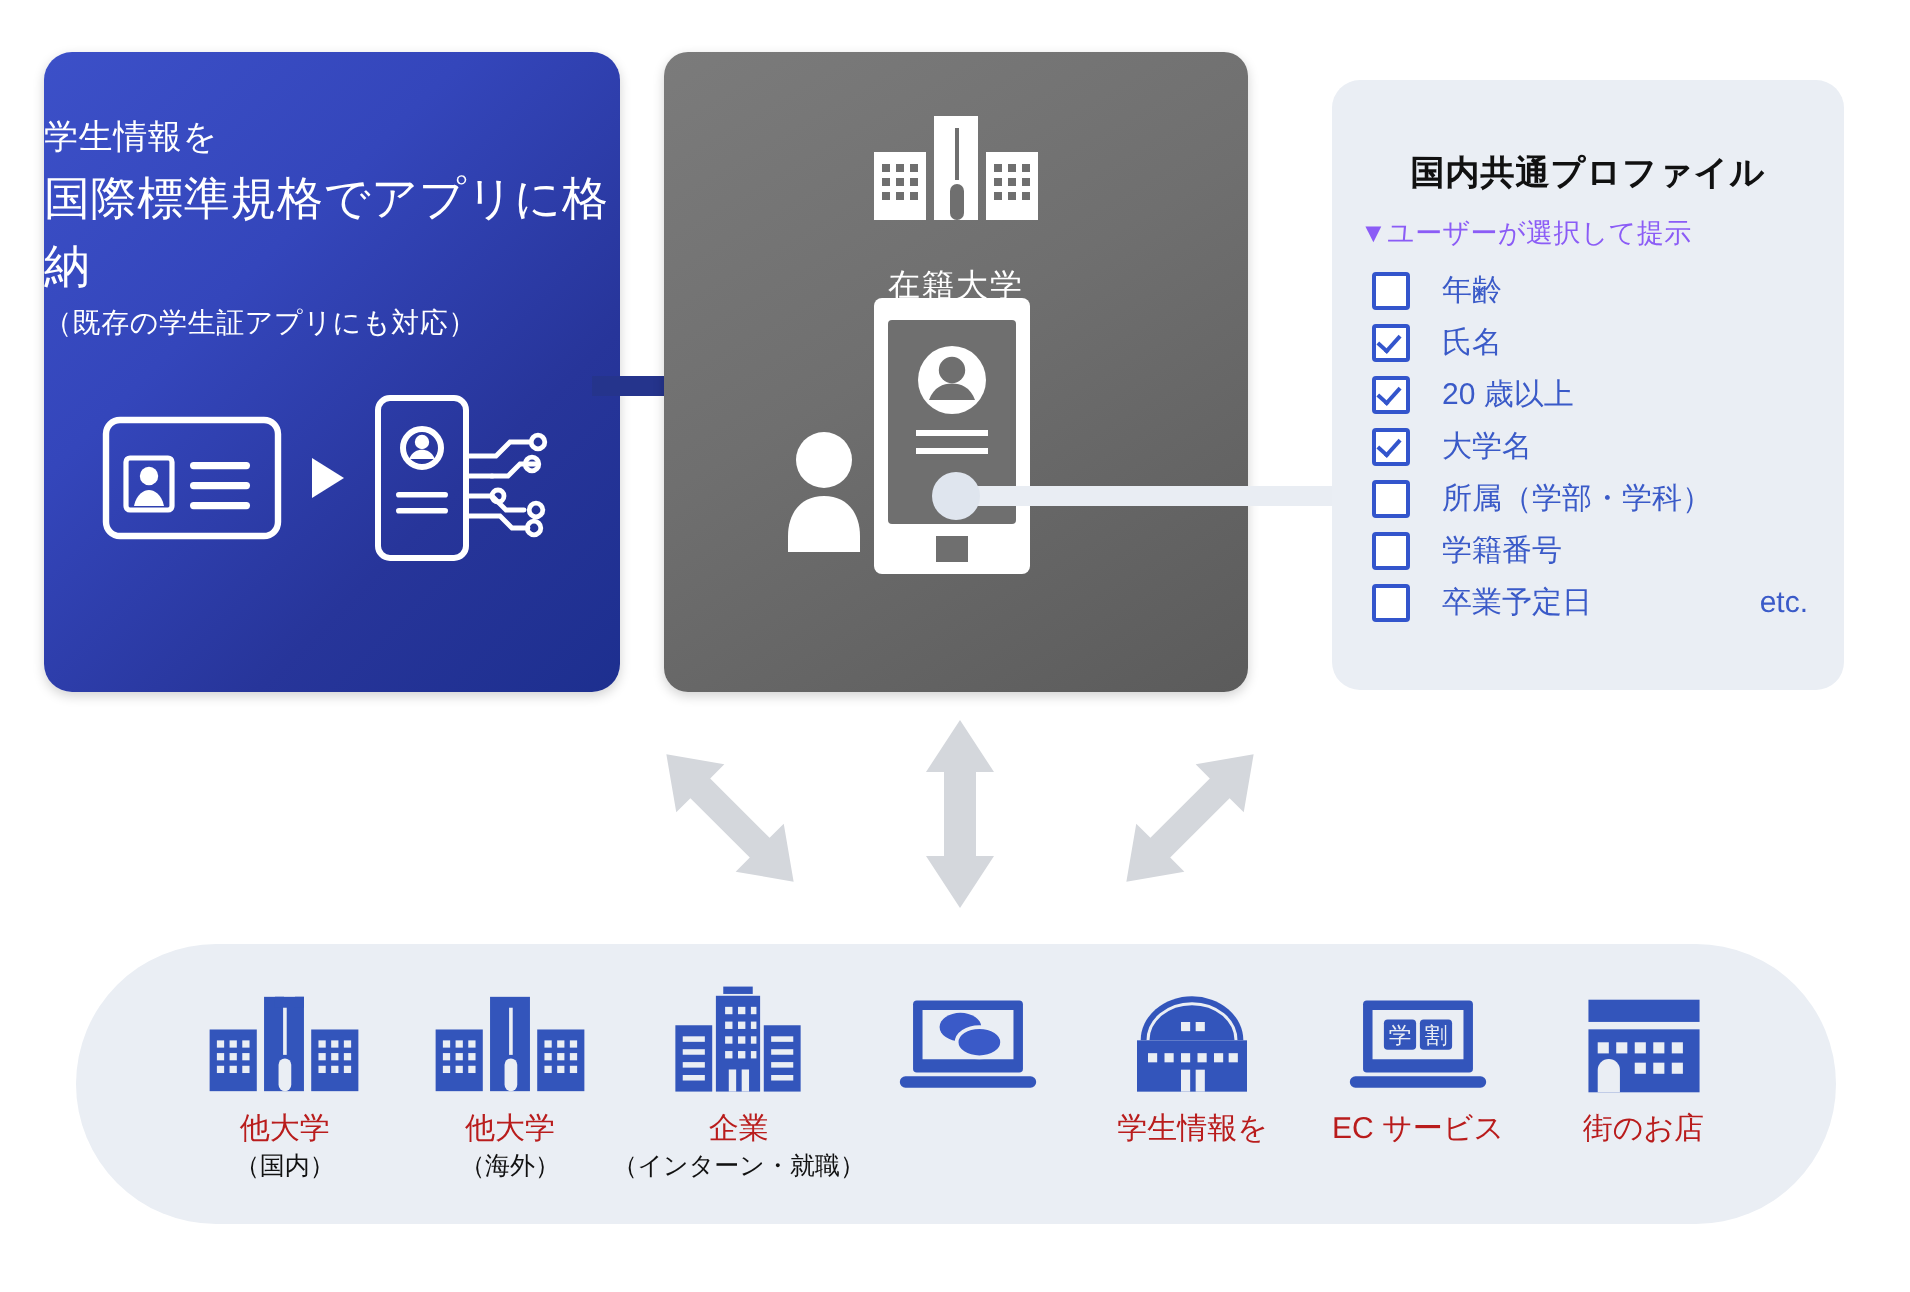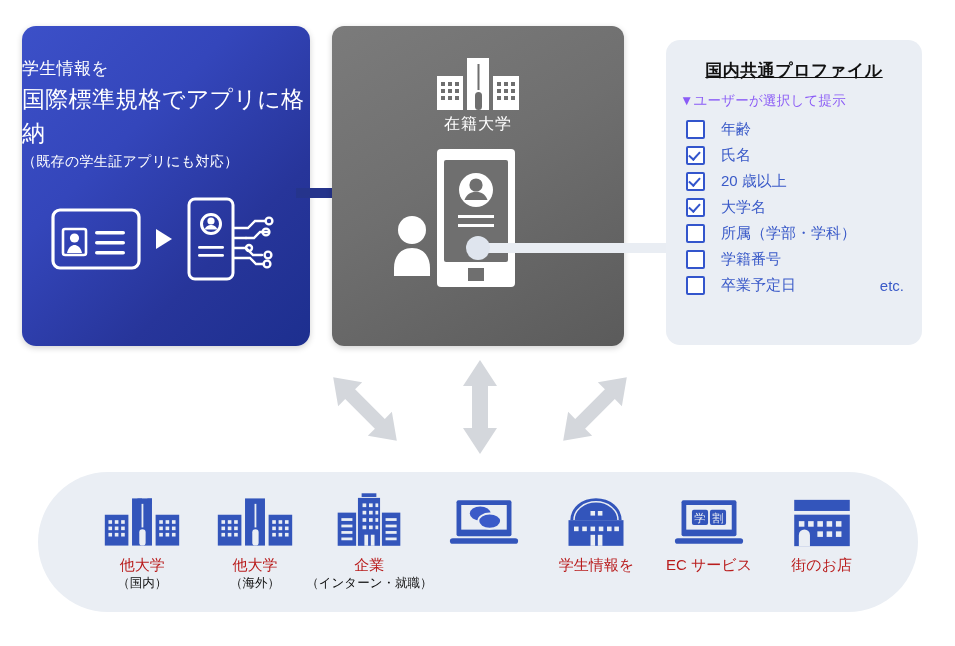--- a/index.html
+++ b/index.html
@@ -35,21 +35,21 @@
 
   
   #gray-card{
     position:absolute;left:332px;top:26px;width:292px;height:320px;
     border-radius:12px;
     background:linear-gradient(150deg,#7b7b7b 0%,#6f6f6f 45%,#5b5b5b 100%);
     box-shadow:0 2px 6px rgba(0,0,0,.18);
   }
   #gray-card .uni-icon{position:absolute;left:50%;top:30px;transform:translateX(-50%);}
   #gray-card .uni-label{
-    position:absolute;left:0;right:0;top:88px;text-align:center;
+    position:absolute;left:0;right:0;top:107px;text-align:center;
     color:#fff;font-size:16px;letter-spacing:1px;
   }
   #gray-card .scene{position:absolute;left:0;right:0;top:122px;height:180px;}
   #gray-card .person{position:absolute;left:56px;top:66px;}
   #gray-card .phone{position:absolute;left:104px;top:0px;}
 
   
   #connector-line{
     position:absolute;left:476px;top:243px;width:200px;height:10px;
     background:#e9edf3;border-radius:5px;
@@ -59,21 +59,21 @@
     border-radius:50%;background:#dfe5ee;
   }
 
   
   #profile-panel{
     position:absolute;left:666px;top:40px;width:256px;height:305px;
     background:#eaeef4;border-radius:14px;
   }
   #profile-panel .p-title{
     text-align:center;font-weight:bold;font-size:17px;color:#111;
-    margin:19px 0 0 0;letter-spacing:.5px;text-decoration:underline;
+    margin:35px 0 0 0;letter-spacing:.5px;
   }
   #profile-panel .p-sub{
     font-size:13.5px;color:#8b5cf6;margin:10px 0 0 14px;letter-spacing:.2px;
   }
   #profile-panel .p-list{margin:6px 0 0 0;padding:0;list-style:none;}
   #profile-panel .p-item{
     display:flex;align-items:center;height:26px;padding-left:20px;
     font-size:15px;color:#3a5ac8;
   }
   .cbox{

